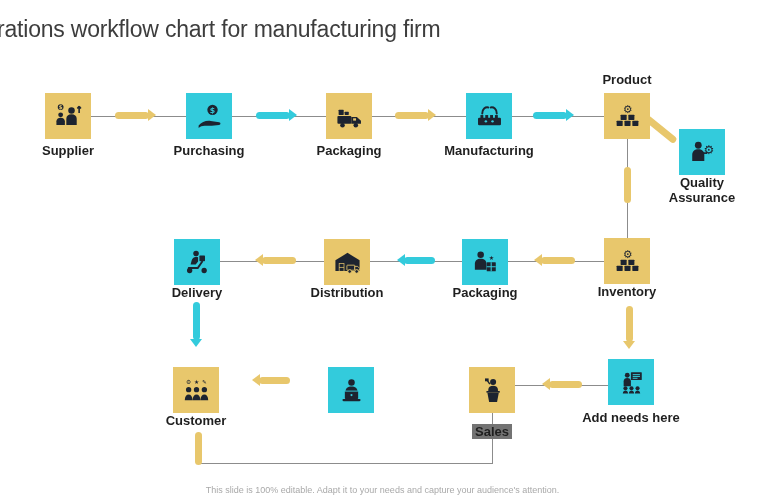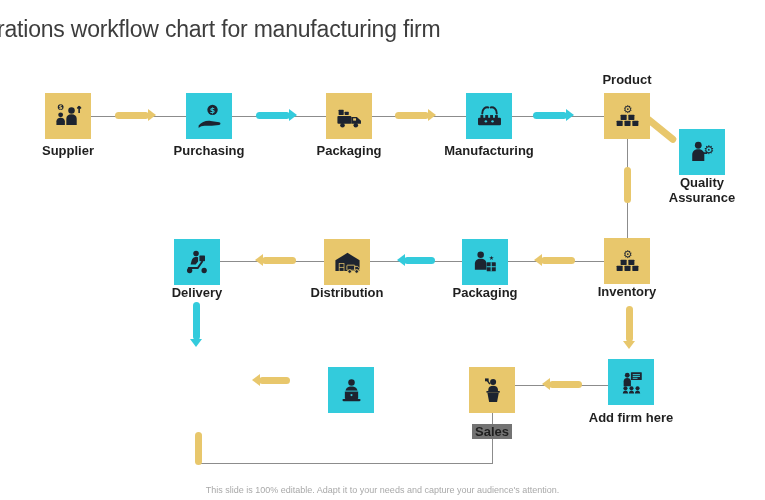--- a/index.html
+++ b/index.html
@@ -278,20 +278,28 @@
 
   <div class="node n-inventory">
     <div class="sq yellow">
       <svg class="ic">
           <use href="#sym-gearboxes"></use>
         </svg>
     </div>
     <div class="lbl t46">Inventory</div>
   </div>
 
+  <div class="node n-customer">
+    <div class="sq yellow">
+      <svg class="ic">
+          <use href="#sym-customer"></use>
+        </svg>
+    </div>
+    <div class="lbl t46">Customer</div>
+  </div>
 
   <div class="node n-service">
     <div class="sq cyan">
       <svg class="ic">
           <use href="#sym-service"></use>
         </svg>
     </div>
   </div>
 
   <div class="node n-sales">
@@ -302,18 +310,18 @@
     </div>
     <div class="lbl t57 wbg">Sales</div>
   </div>
 
   <div class="node n-addtext">
     <div class="sq cyan">
       <svg class="ic">
           <use href="#sym-addtext"></use>
         </svg>
     </div>
-    <div class="lbl t51">Add firm here</div>
+    <div class="lbl t51">Add needs here</div>
   </div>
 
   <div class="footer">This slide is 100% editable. Adapt it to your needs and capture your audience's attention.</div>
 
 </div>
 
 </body></html>

